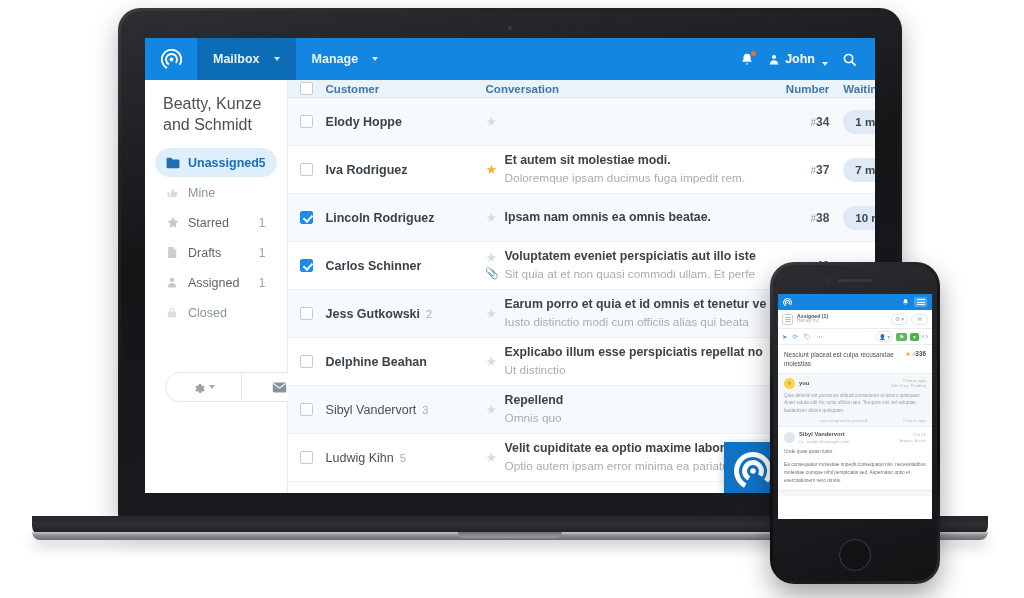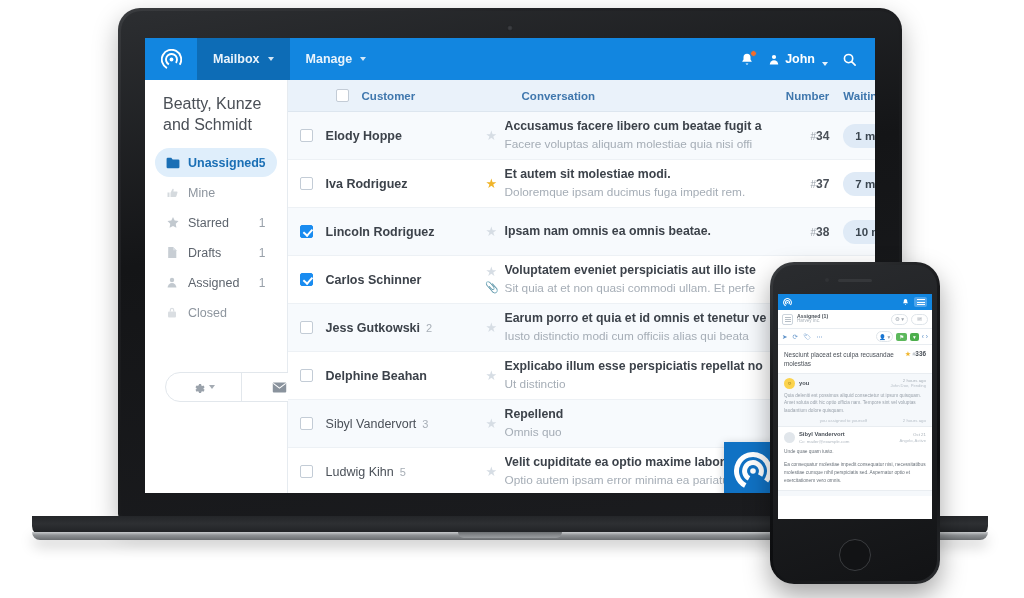--- a/index.html
+++ b/index.html
@@ -54,21 +54,21 @@
   }
 
   
   .app { position:absolute; inset:0; background:#fff; }
 
   
   .navbar { height:42px; background:#1286e0; display:flex; align-items:center; position:relative; }
   .nav-logo { width:52px; height:42px; display:flex; align-items:center; justify-content:center; }
   .logo-mark { width:21px; height:21px; position:relative; }
   .nav-item {
-    height:42px; padding:16px 16px; display:flex; align-items:center; gap:6px;
+    height:42px; padding:16px 16px; display:flex; align-items:center; gap:12px;
     color:#e9f3fb; font-size:12.5px; font-weight:bold; white-space:nowrap;
   }
   .nav-item.active { background:#0d6cb6; }
   .caret { width:0;height:0;border-left:3.5px solid transparent;border-right:3.5px solid transparent;
            border-top:4px solid currentColor; display:inline-block; margin-left:2px; opacity:.9;}
   .nav-right { margin-left:auto; display:flex; align-items:center; gap:14px; padding-right:18px; }
   .nav-icon { color:#fff; display:flex; align-items:center; position:relative; }
   .bell-dot { position:absolute; right:-3px; top:-2px; width:7px;height:7px;border-radius:50%;
               background:#f26c2a; border:1px solid #1286e0; }
   .nav-user { display:flex; align-items:flex-end; gap:5px; color:#fff; font-size:12.5px; font-weight:bold; }
@@ -92,22 +92,22 @@
   .folder.dark .ico { opacity:.75; }
 
   .side-actions { position:absolute; left:20px; top:292px; display:flex;
     border:1px solid #e2e7ec; border-radius:17px; overflow:hidden; background:#fff; }
   .side-actions > div { width:75px; height:28px; display:flex; align-items:center; justify-content:center; color:#9aa2ab; }
   .side-actions > div + div { border-left:1px solid #e2e7ec; }
 
   
   .convo { flex:1; background:#fff; position:relative; }
   .ch-head {
-    display:flex; align-items:center; height:32px; background:#eaf2fa;
-    border-bottom:1px solid #dde6ef; font-size:11.5px; font-weight:bold; color:#3f77ad;padding-left:36px;
+    display:flex; align-items:center; height:18px; background:#eaf2fa;
+    border-bottom:1px solid #dde6ef; font-size:11.5px; font-weight:bold; color:#3f77ad;
   }
   .c-chk { width:38px; display:flex; align-items:center; justify-content:center; }
   .cbox { width:13px;height:13px;border:1px solid #c3ccd6;border-radius:2px;background:#fff; }
   .cbox.on { background:#1a8cf0; border-color:#1a8cf0; position:relative; }
   .cbox.on:after{ content:""; position:absolute; left:3.6px; top:1px; width:3.5px;height:7px;
     border:solid #fff; border-width:0 2px 2px 0; transform:rotate(42deg); }
   .c-cust { width:160px; }
   .c-conv { flex:1; }
   .c-num  { width:48px; text-align:right; }
   .c-wait { width:92px; padding-left:14px; }
@@ -362,24 +362,20 @@
               <div class="row alt">
                 <div class="c-chk">
                     <span class="cbox"></span>
                   </div>
                 <div class="c-cust">
                   <span class="nm b">Elody Hoppe</span>
                   <span class="bdg"></span>
                 </div>
                 <div class="c-conv">
                   <span class="star">★</span>
-                  <span class="conv-txt">
-                    <div class="conv-sub">Accusamus facere libero cum beatae fugit a</div>
-                    <div class="conv-pre">Facere voluptas aliquam molestiae quia nisi offi</div>
-                  </span>
                 </div>
                 <div class="c-num"><span class="hash">#</span><span>34</span></div>
                 <div class="c-wait"><span class="pill">1 min ago</span></div>
               </div>
 
               <div class="row">
                 <div class="c-chk">
                     <span class="cbox"></span>
                   </div>
                 <div class="c-cust">

